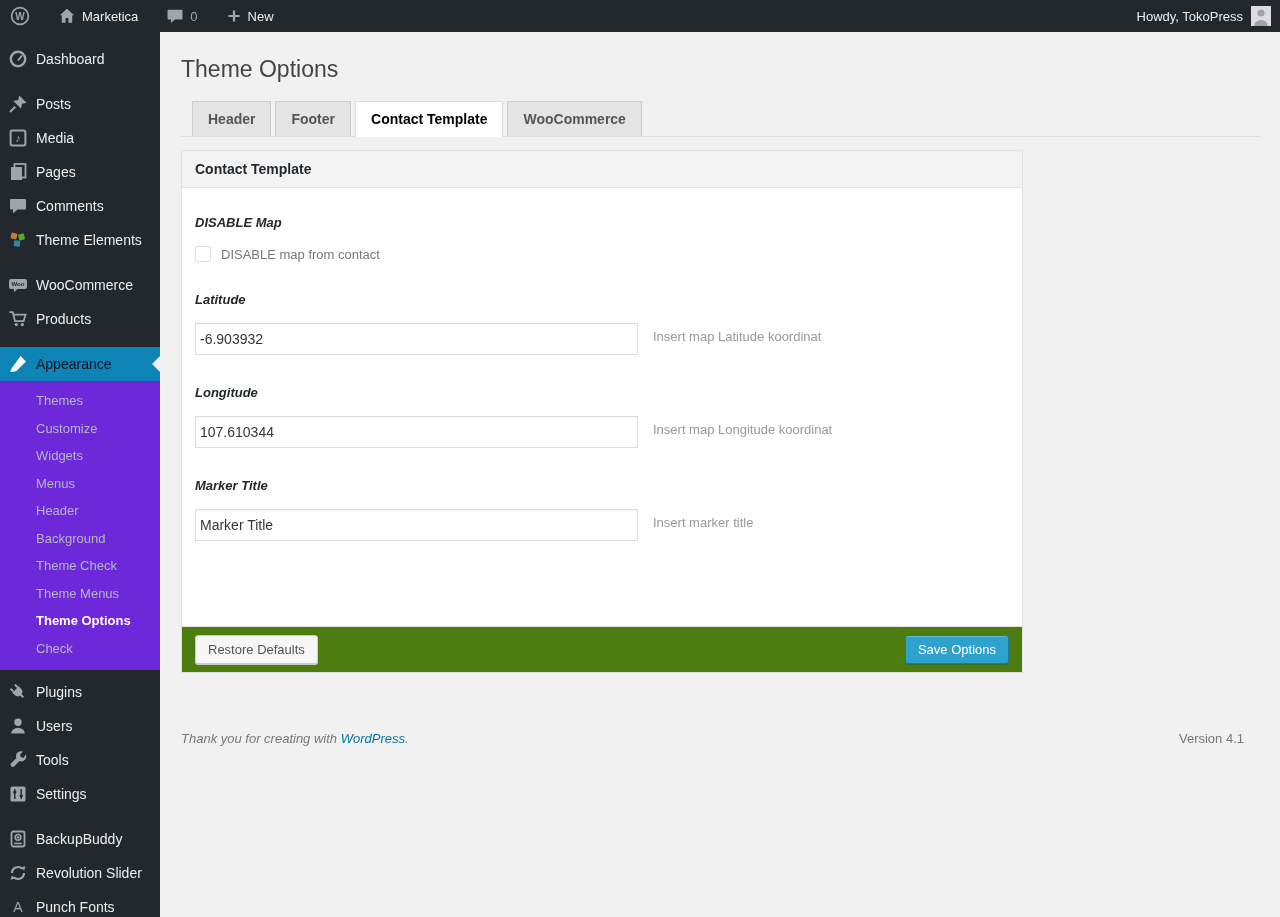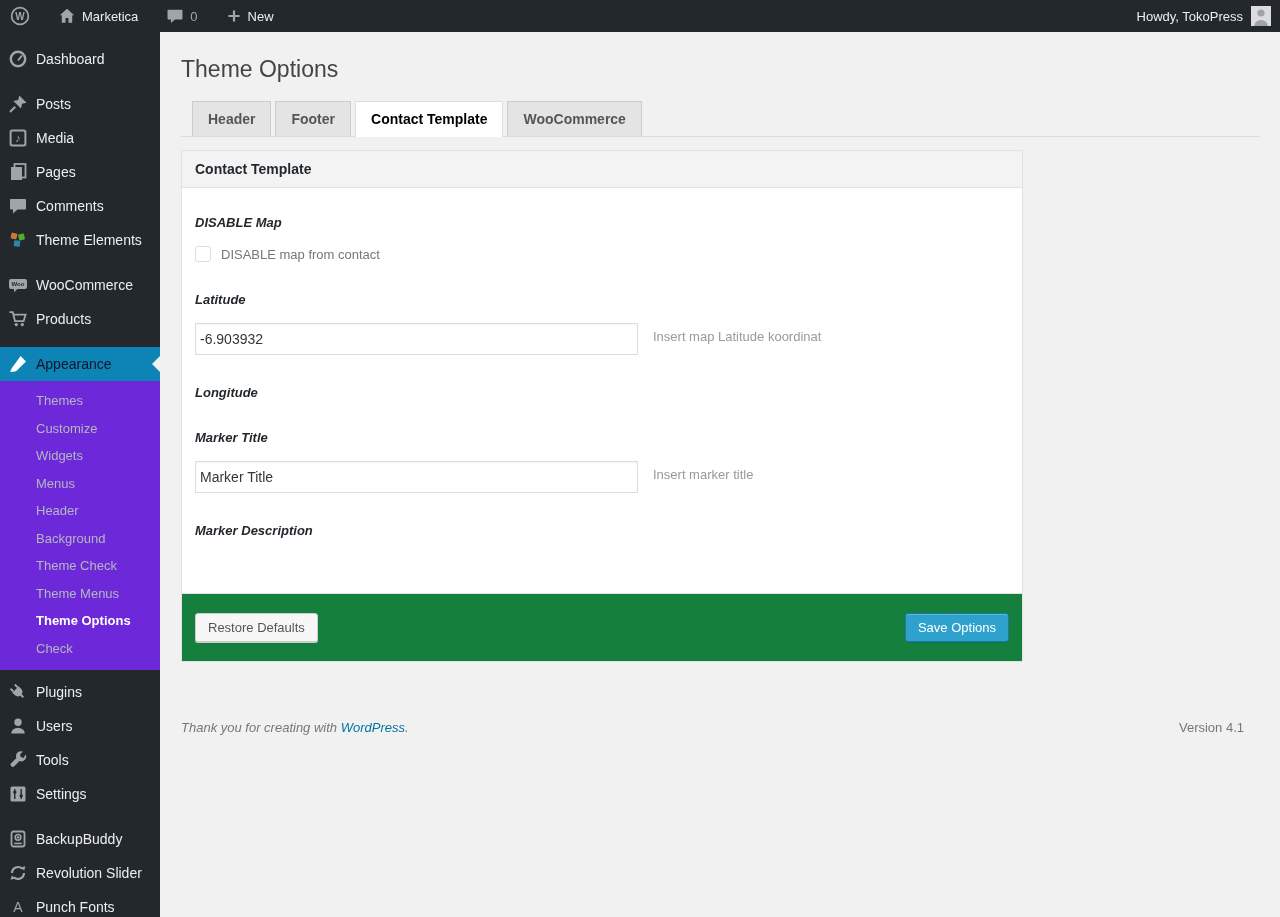--- a/index.html
+++ b/index.html
@@ -80,21 +80,21 @@
     box-shadow:inset 0 1px 2px rgba(0,0,0,.05); border-radius:0; outline:none; resize:both;
   }
   .help { margin-left:15px; padding-top:6px; font-size:13px; color:#999; }
   .checkbox-row { display:flex; align-items:center; gap:10px; margin-top:16px; font-size:13px; color:#777; }
   .checkbox {
     appearance:none; -webkit-appearance:none; width:16px; height:16px; margin:0;
     background:#fff; border:1px solid #ddd; border-radius:3px; cursor:pointer;
   }
 
   .panel-foot {
-    background:#15803d; border-top:1px solid #e2e2e2; padding:19px 13px;
+    background:#4d7c0f; border-top:1px solid #e2e2e2; padding:8px 13px;
     display:flex; justify-content:space-between; align-items:center;
   }
   .btn {
     font-family:"Liberation Sans", sans-serif; font-size:13px; line-height:17px;
     border-radius:3px; padding:5px 12px; cursor:pointer; border:1px solid;
   }
   .btn-secondary { background:#f7f7f7; border-color:#ccc; color:#555; box-shadow:0 1px 0 #ccc; }
   .btn-primary {
     background:#2ea2cc; border-color:#1b7aa5; color:#fff;
     box-shadow:inset 0 1px 0 rgba(120,200,230,.6), 0 1px 0 rgba(0,86,132,.3);
@@ -374,32 +374,35 @@
       <div class="group">
         <div class="field-label">Latitude</div>
         <div class="control-row">
           <input type="text" class="text-input" value="-6.903932" style="">
           <span class="help">Insert map Latitude koordinat</span>
         </div>
       </div>
 
       <div class="group">
         <div class="field-label">Longitude</div>
+        <div class="control-row">
+          <input type="text" class="text-input" value="107.610344" style="">
+          <span class="help">Insert map Longitude koordinat</span>
+        </div>
       </div>
 
       <div class="group">
         <div class="field-label">Marker Title</div>
         <div class="control-row">
           <input type="text" class="text-input" value="Marker Title" style="">
           <span class="help">Insert marker title</span>
         </div>
       </div>
 
       <div class="group">
-        <div class="field-label">Marker Description</div>
       </div>
 
     </div>
 
     <div class="panel-foot">
       <button class="btn btn-secondary">Restore Defaults</button>
       <button class="btn btn-primary">Save Options</button>
     </div>
   </div>
 

